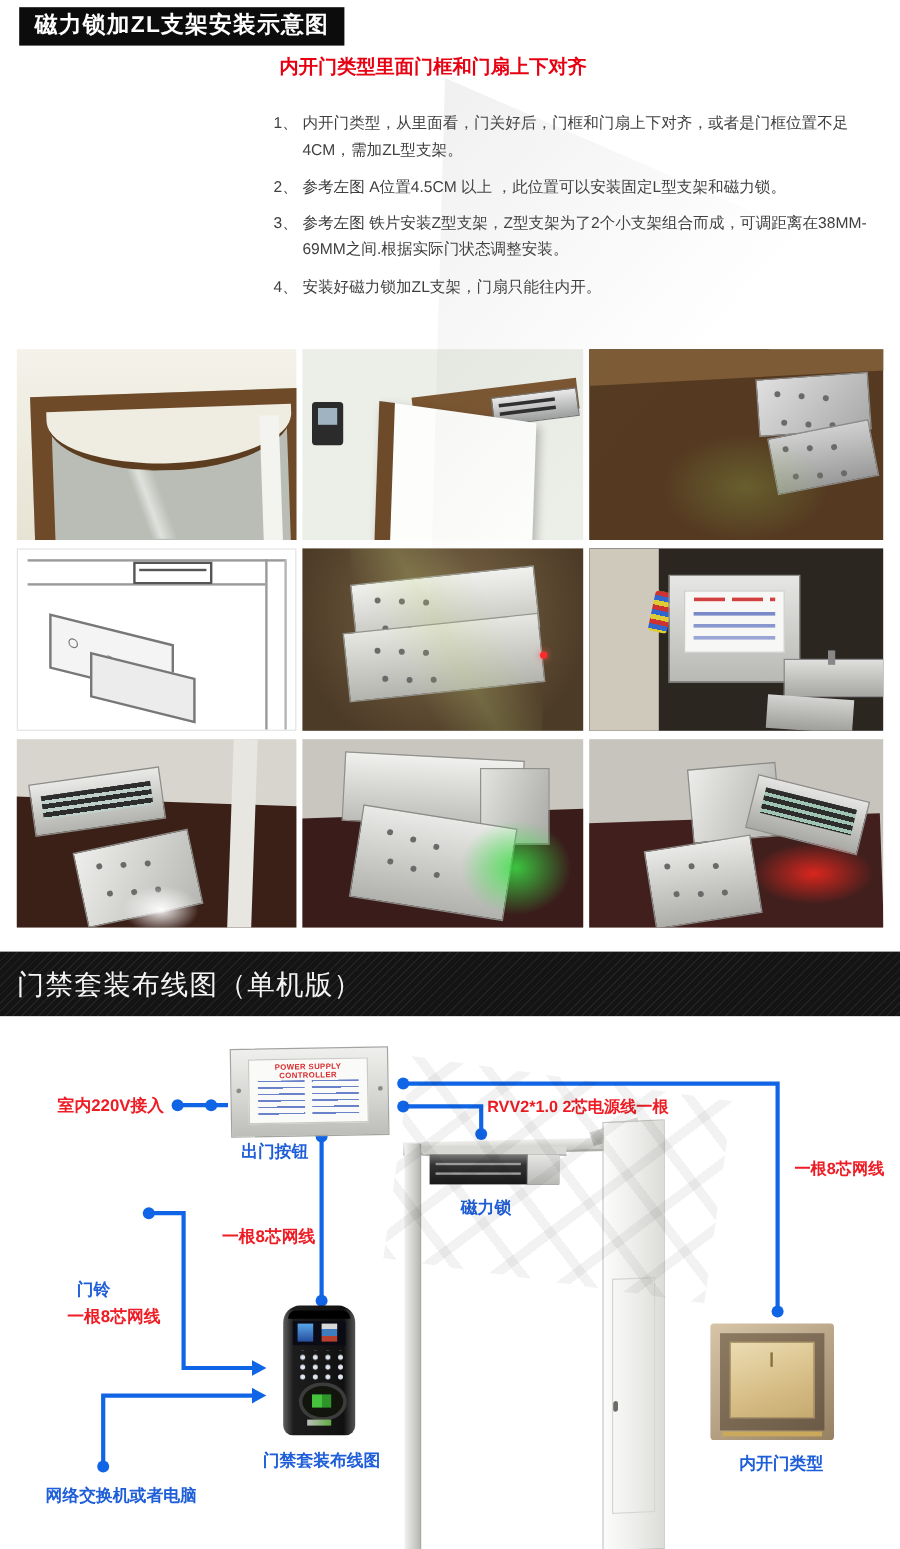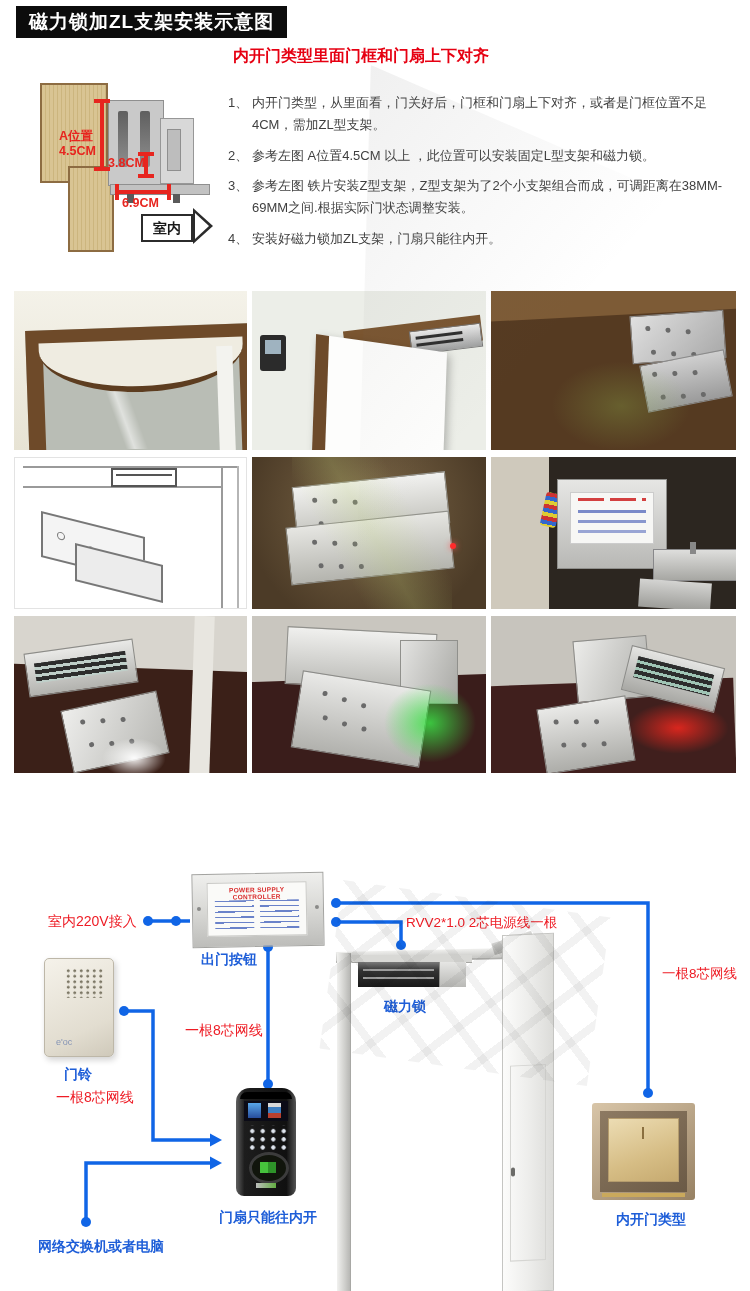--- a/index.html
+++ b/index.html
@@ -137,21 +137,21 @@
   .p9-glow{left:132px;top:84px;width:110px;height:56px;background:radial-gradient(ellipse,rgba(255,40,30,.8),rgba(255,40,30,0) 65%);}
 
   
   .banner{position:absolute;left:0;top:793px;width:750px;height:54px;background:#141414;
           background-image:repeating-linear-gradient(135deg,rgba(255,255,255,.06) 0 1px,transparent 1px 5px);}
   .banner-text{position:absolute;left:14px;top:0;height:54px;line-height:54px;color:#f4f4f4;font-size:23px;letter-spacing:1px;}
 
   
   .wiring{position:absolute;left:0;top:847px;width:750px;height:444px;background:#fff;}
   .wsvg{position:absolute;left:0;top:0;z-index:1;}
-  .wlab-red{position:absolute;color:#ee1c25;font-size:14px;font-weight:normal;z-index:3;white-space:nowrap;}
+  .wlab-red{position:absolute;color:#ee1c25;font-size:14px;font-weight:bold;z-index:3;white-space:nowrap;}
   .wlab-blue{position:absolute;color:#1e5ed8;font-size:14px;font-weight:bold;z-index:3;white-space:nowrap;}
 
   .psu-box{position:absolute;left:192px;top:26px;width:130px;height:72px;z-index:2;
            background:linear-gradient(180deg,#efefed,#d6d6d3 55%,#bdbdba);border:1px solid #a3a3a0;transform:rotate(-1deg);}
   .psu-box::before,.psu-box::after{content:"";position:absolute;top:32px;width:4px;height:4px;border-radius:50%;background:#8a8a88;}
   .psu-box::before{left:4px;} .psu-box::after{right:4px;}
   .psu-panel{position:absolute;left:14px;top:8px;right:16px;bottom:10px;background:#fafaf8;border:1px solid #c9c9c6;}
   .psu-title{margin-top:3px;text-align:center;color:#d92c2c;font-size:6.5px;font-weight:bold;letter-spacing:.3px;}
   .psu-col{position:absolute;top:17px;bottom:5px;width:40%;
            background:repeating-linear-gradient(180deg,rgba(70,100,190,.8) 0 1.3px,transparent 1.3px 5.4px);}
@@ -235,36 +235,20 @@
     <div class="inst-item">
       <span class="inst-num">3、</span>
       <span class="inst-text">参考左图 铁片安装Z型支架，Z型支架为了2个小支架组合而成，可调距离在38MM-69MM之间.根据实际门状态调整安装。</span>
     </div>
     <div class="inst-item">
       <span class="inst-num">4、</span>
       <span class="inst-text">安装好磁力锁加ZL支架，门扇只能往内开。</span>
     </div>
   </div>
 
-  <div class="diag">
-    <div class="wood wood1"></div>
-    <div class="wood wood2"></div>
-    <div class="bk-main"></div>
-    <div class="bk-side"></div>
-    <div class="bk-base"></div>
-    <div class="dim-v dim-a"></div>
-    <div class="dim-v dim-b"></div>
-    <div class="dim-c"></div>
-    <div class="diag-lab lab-a1">A位置</div>
-    <div class="diag-lab lab-a2">4.5CM</div>
-    <div class="diag-lab lab-b">3.8CM</div>
-    <div class="diag-lab lab-c">6.9CM</div>
-    <div class="room-box">室内</div>
-    <div class="room-head"></div>
-  </div>
 
   <div class="photos">
     <div class="ph p1">
       <div class="p1-frame"></div>
       <div class="p1-reflect"></div>
       <div class="p1-edge"></div>
     </div>
     <div class="ph p2">
       <div class="p2-bar"></div>
       <div class="p2-lock"></div>
@@ -330,20 +314,23 @@
       <div class="p9-door"></div>
       <div class="p9-plate1"></div>
       <div class="p9-lock"></div>
       <div class="p9-plate2">
           <div class="scr" style="left:14px;top:12px;"></div>
         </div>
       <div class="p9-glow"></div>
     </div>
   </div>
 
+  <div class="banner">
+    <div class="banner-text">门禁套装布线图（单机版）</div>
+  </div>
 
   <div class="wiring">
     <svg class="wsvg" width="750" height="444" viewBox="0 0 750 444">
       <g stroke="#1065e6" stroke-width="3.5" fill="none">
         <path d="M148 74 H190"></path>
         <path d="M268 100 V237"></path>
         <path d="M336 56 H648 V246"></path>
         <path d="M336 75 H401 V98"></path>
         <path d="M124 164 H153 V293 H210"></path>
         <path d="M86 375 V316 H210"></path>
@@ -365,24 +352,20 @@
     </svg>
 
     <div class="psu-box">
       <div class="psu-panel">
         <div class="psu-title">POWER SUPPLY CONTROLLER</div>
         <div class="psu-col psu-col-l"></div>
         <div class="psu-col psu-col-r"></div>
       </div>
     </div>
 
-    <div class="doorbell">
-      <div class="db-holes"></div>
-      <div class="db-brand">e'oc</div>
-    </div>
 
     <div class="host">
       <div class="host-band"></div>
       <div class="host-screen"></div>
       <div class="host-keypad"></div>
       <div class="host-fp"></div>
       <div class="host-logo"></div>
     </div>
 
     <div class="frame-top"></div>
@@ -400,21 +383,21 @@
     </div>
 
     <div class="wlab-red" style="left:48px;top:66px;">室内220V接入</div>
     <div class="wlab-blue" style="left:201px;top:104px;">出门按钮</div>
     <div class="wlab-blue" style="left:64px;top:219px;">门铃</div>
     <div class="wlab-red" style="left:56px;top:242px;">一根8芯网线</div>
     <div class="wlab-red" style="left:185px;top:175px;">一根8芯网线</div>
     <div class="wlab-red" style="left:406px;top:67px;font-size:13.5px;">RVV2*1.0 2芯电源线一根</div>
     <div class="wlab-red" style="left:662px;top:118px;font-size:13.5px;">一根8芯网线</div>
     <div class="wlab-blue" style="left:384px;top:151px;">磁力锁</div>
-    <div class="wlab-blue" style="left:219px;top:362px;">门扇只能往内开</div>
+    <div class="wlab-blue" style="left:219px;top:362px;">门禁套装布线图</div>
     <div class="wlab-blue" style="left:38px;top:391px;">网络交换机或者电脑</div>
     <div class="wlab-blue" style="left:616px;top:364px;">内开门类型</div>
   </div>
 
   <div class="wm wm-gray1"></div>
   <div class="wm wm-hatch" style="top:898px;left:330px;"></div>
 
 </div>
 
 </body></html>

